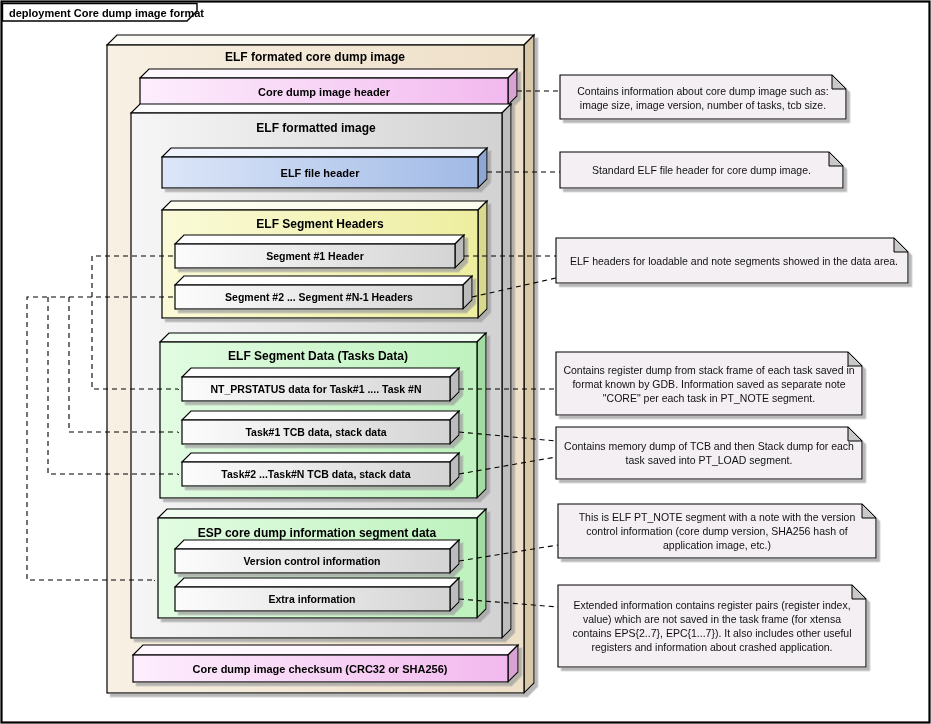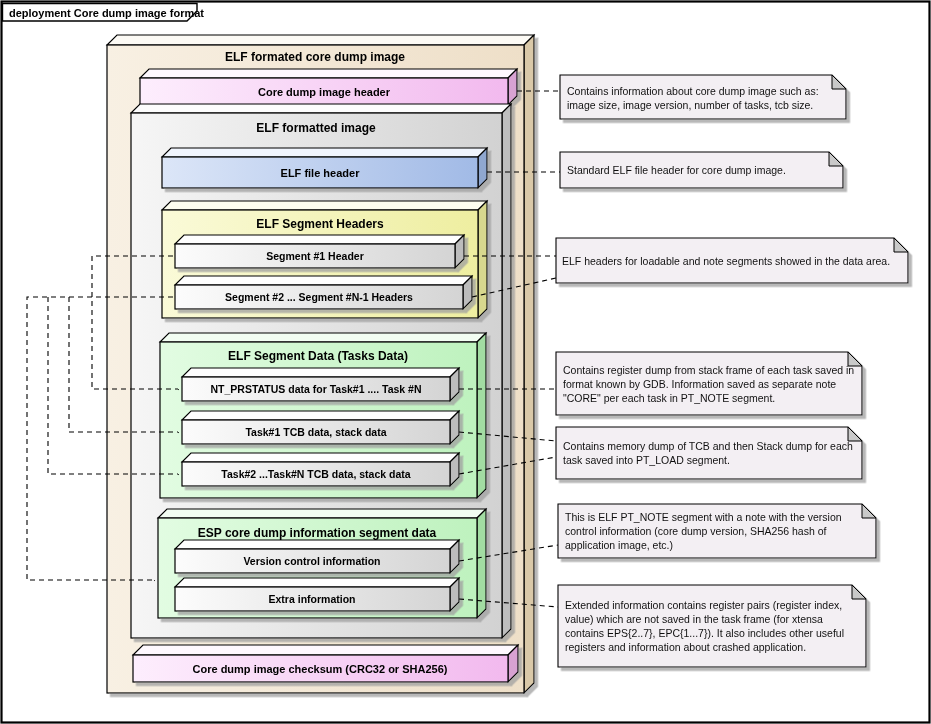--- a/index.html
+++ b/index.html
@@ -1,17 +1,17 @@
 <!DOCTYPE html>
 <html><head>
 <meta charset="utf-8">
 <style>
   html,body{margin:0;padding:0;background:#fff;}
   .stage{position:relative;width:766px;height:724px;background:#fff;
-         font-family:"Liberation Sans",sans-serif;}
+         font-family:"Liberation Sans",sans-serif;text-align:center;}
   svg{display:block;}
   text{fill:#000;}
   .ct{font-size:12px;font-weight:bold;text-anchor:middle;}
   .bt{font-size:11px;font-weight:bold;text-anchor:middle;}
   .bts{font-size:10.5px;font-weight:bold;text-anchor:middle;}
   .tabt{font-size:11px;font-weight:bold;}
   .conn{fill:none;stroke:#000;stroke-width:1.1;stroke-dasharray:5 4;}
   .note-text{font-size:10.5px;line-height:14px;color:#111;
              display:flex;flex-direction:column;justify-content:center;height:100%;}
   .nowrap{white-space:nowrap;}

